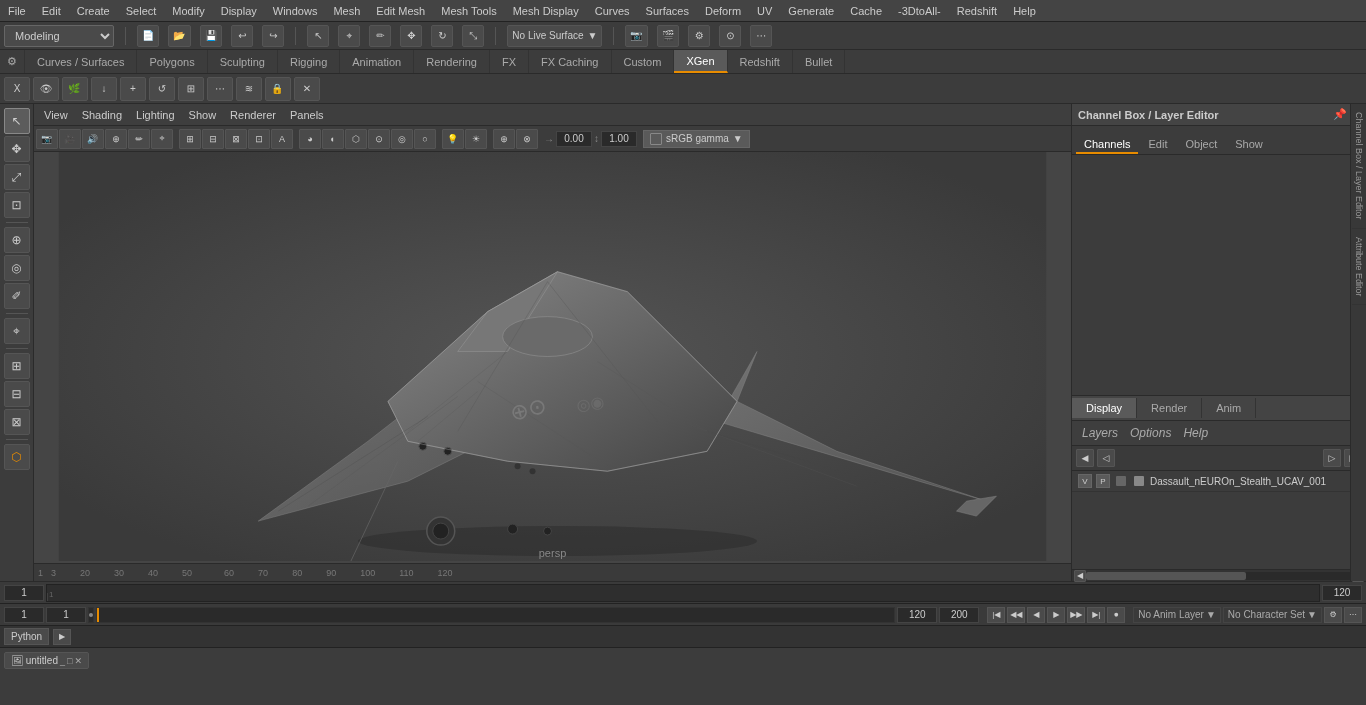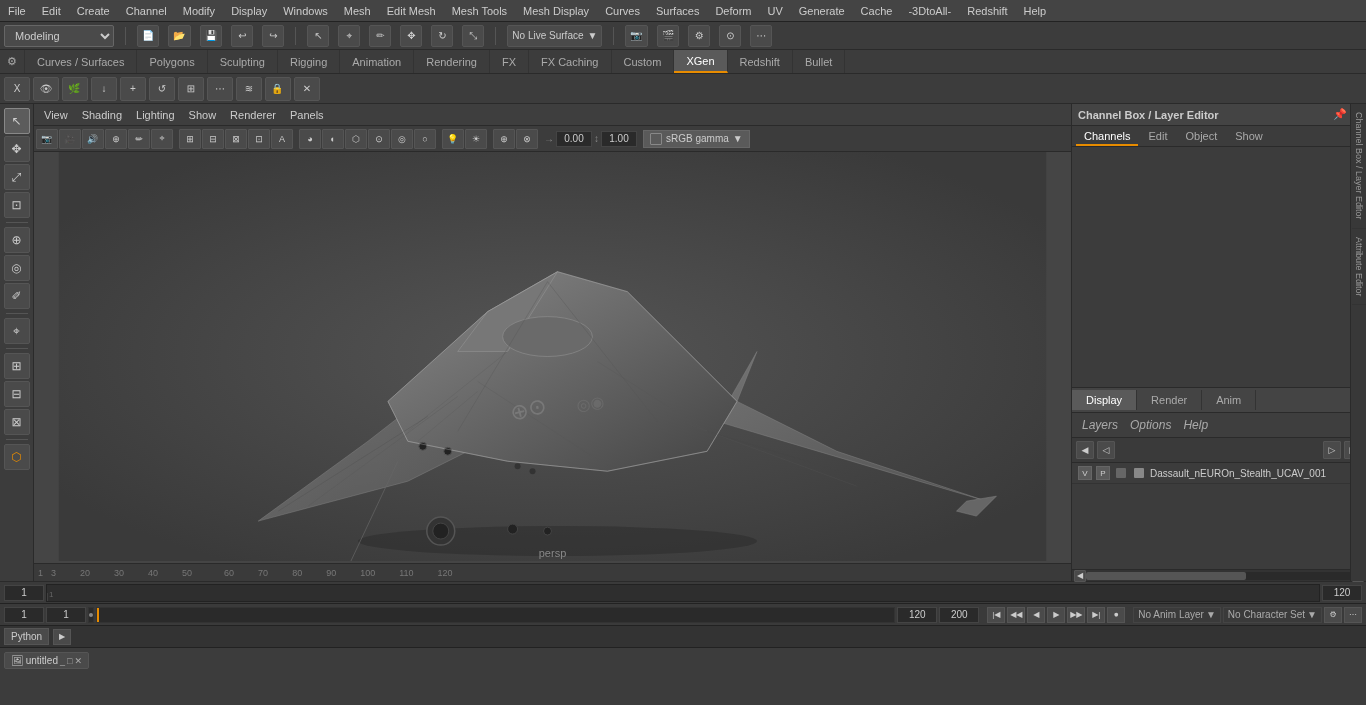--- a/index.html
+++ b/index.html
@@ -272,20 +272,21 @@
     #channel-box-header .title {
       font-size: 11px;
       font-weight: bold;
       color: #ccc;
     }
     #channel-box-tabs {
       display: flex;
       border-bottom: 1px solid #2a2a2a;
       padding: 2px 4px 0;
       gap: 2px;
+      margin-top: 8px;
     }
     .cb-tab {
       padding: 2px 8px;
       font-size: 11px;
       cursor: pointer;
       border-bottom: 2px solid transparent;
       color: #aaa;
     }
     .cb-tab.active {
       color: #fff;
@@ -636,21 +637,21 @@
       height: 477px;
     }
   </style>
 </head>
 <body>
 
 <div id="menu-bar">
   <div class="menu-item">File</div>
   <div class="menu-item">Edit</div>
   <div class="menu-item">Create</div>
-  <div class="menu-item">Channel</div>
+  <div class="menu-item">Select</div>
   <div class="menu-item">Modify</div>
   <div class="menu-item">Display</div>
   <div class="menu-item">Windows</div>
   <div class="menu-item">Mesh</div>
   <div class="menu-item">Edit Mesh</div>
   <div class="menu-item">Mesh Tools</div>
   <div class="menu-item">Mesh Display</div>
   <div class="menu-item">Curves</div>
   <div class="menu-item">Surfaces</div>
   <div class="menu-item">Deform</div>

